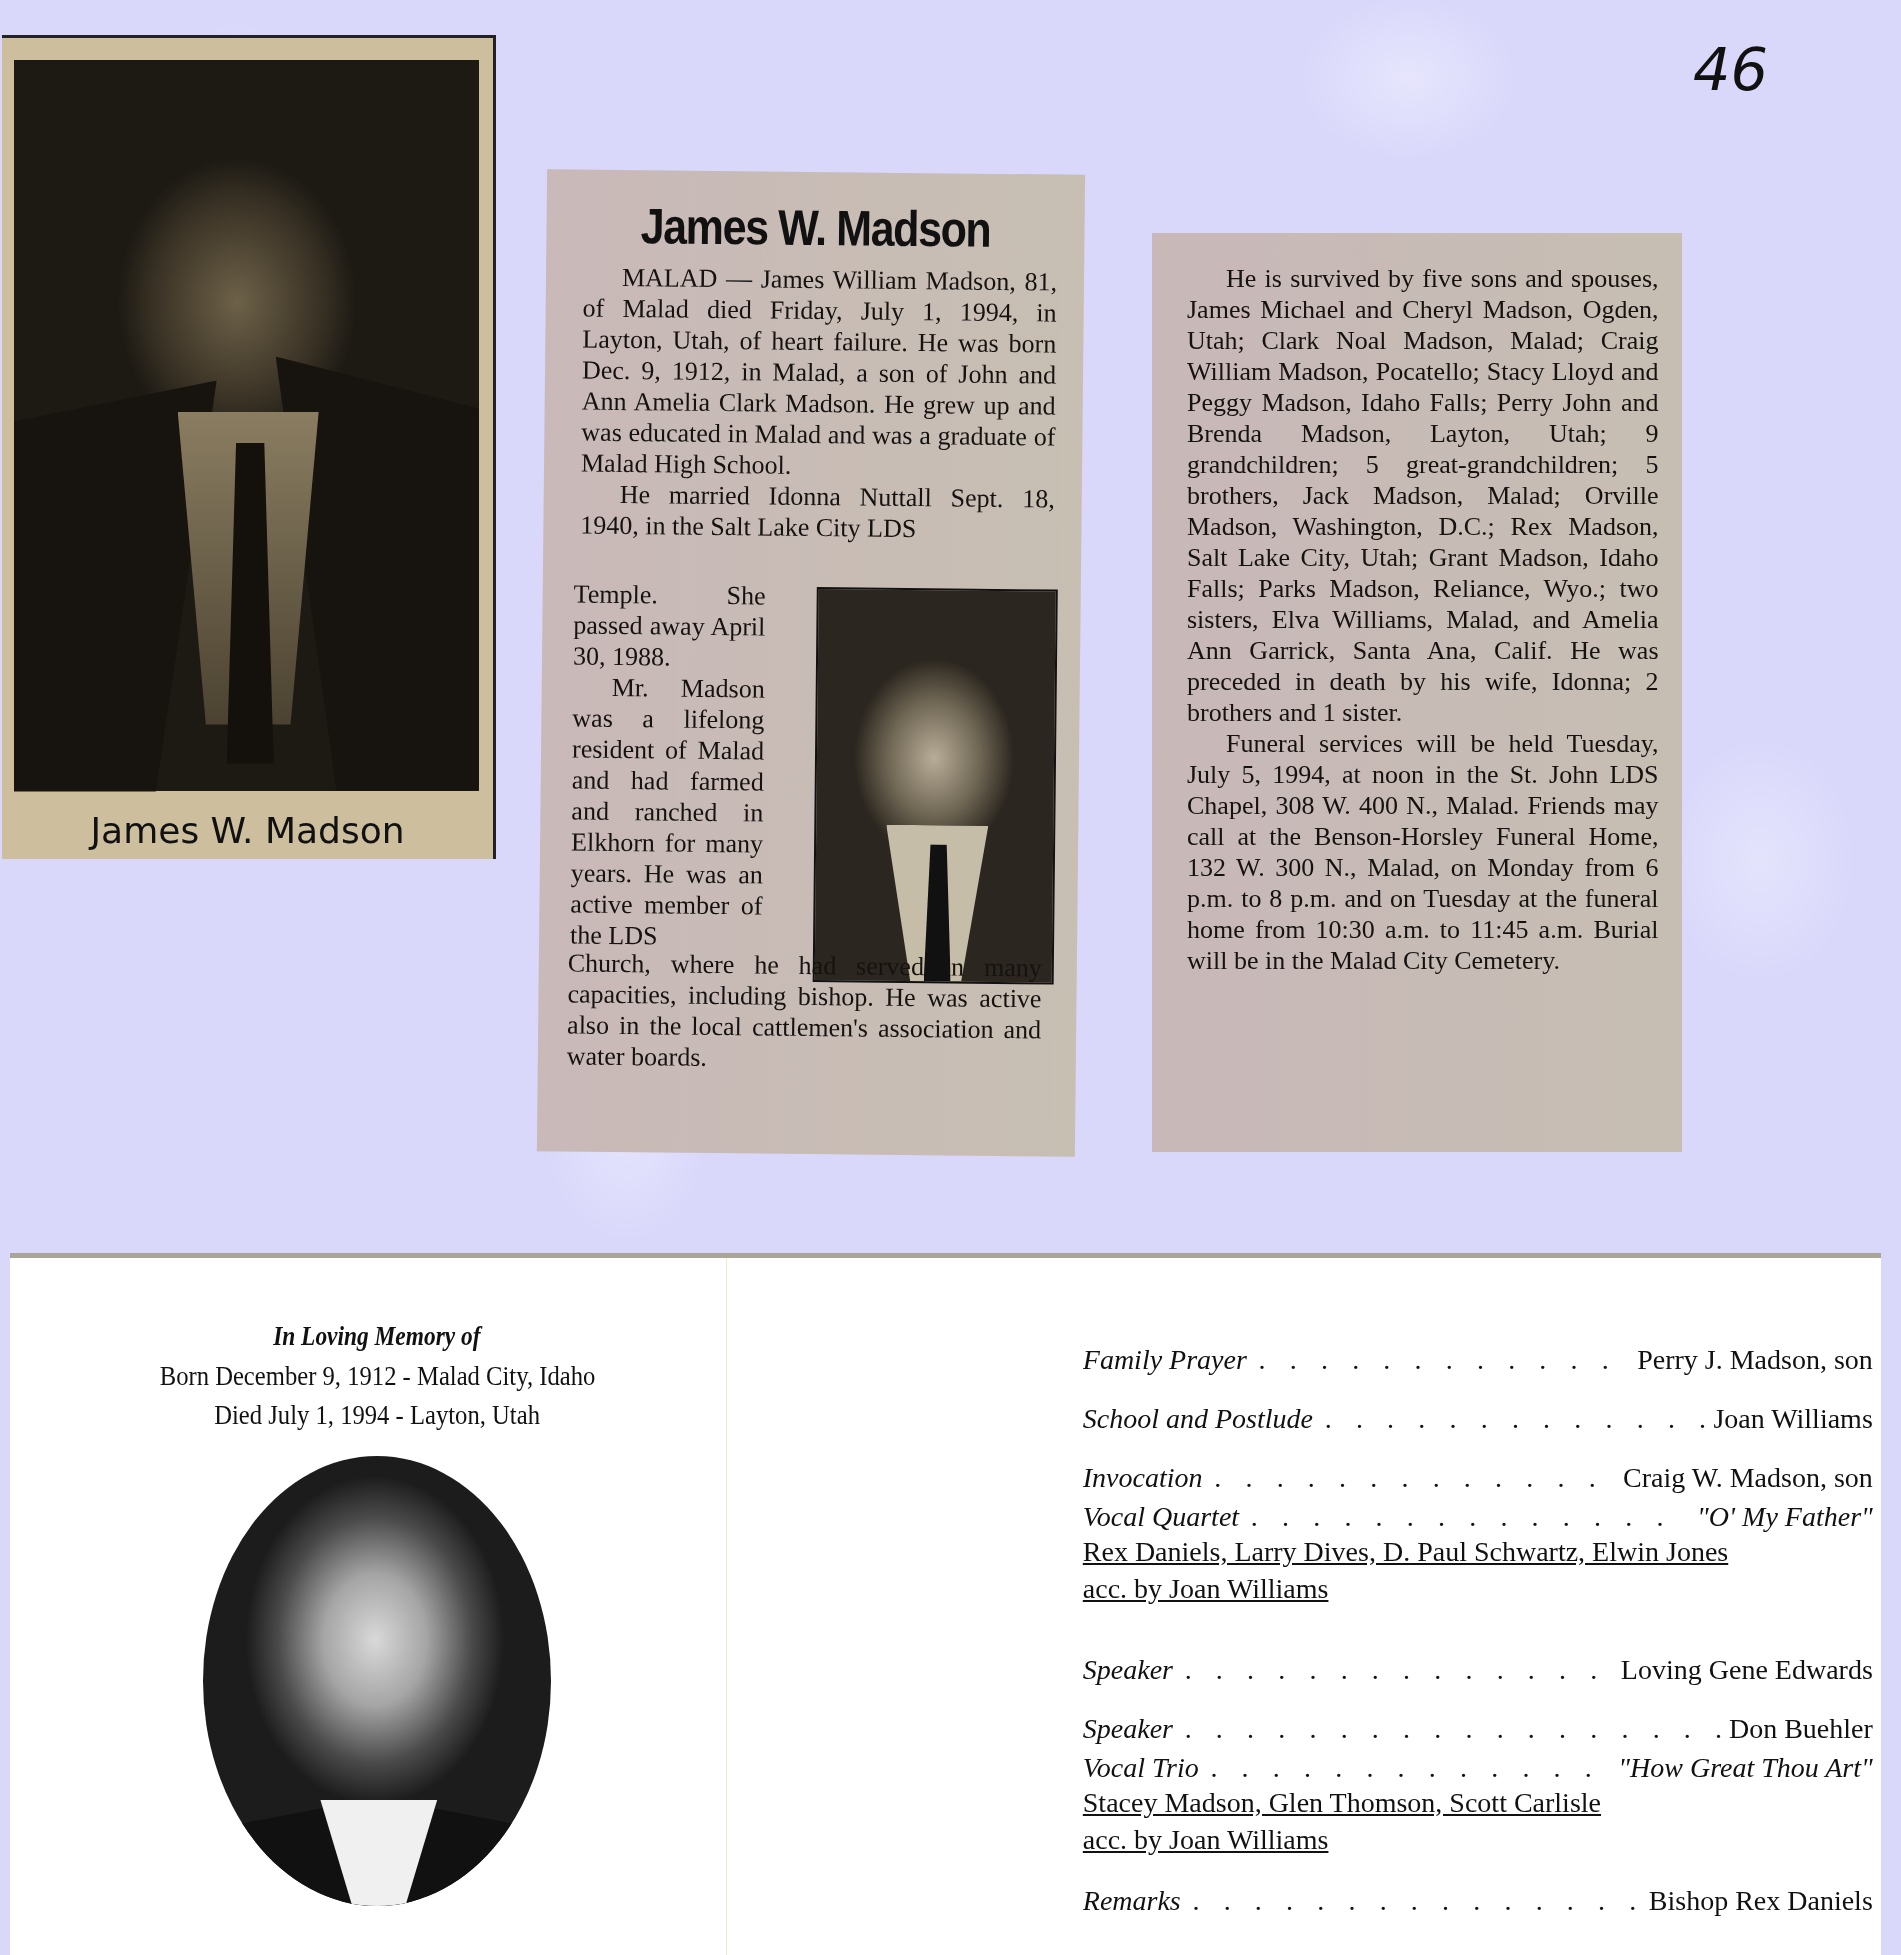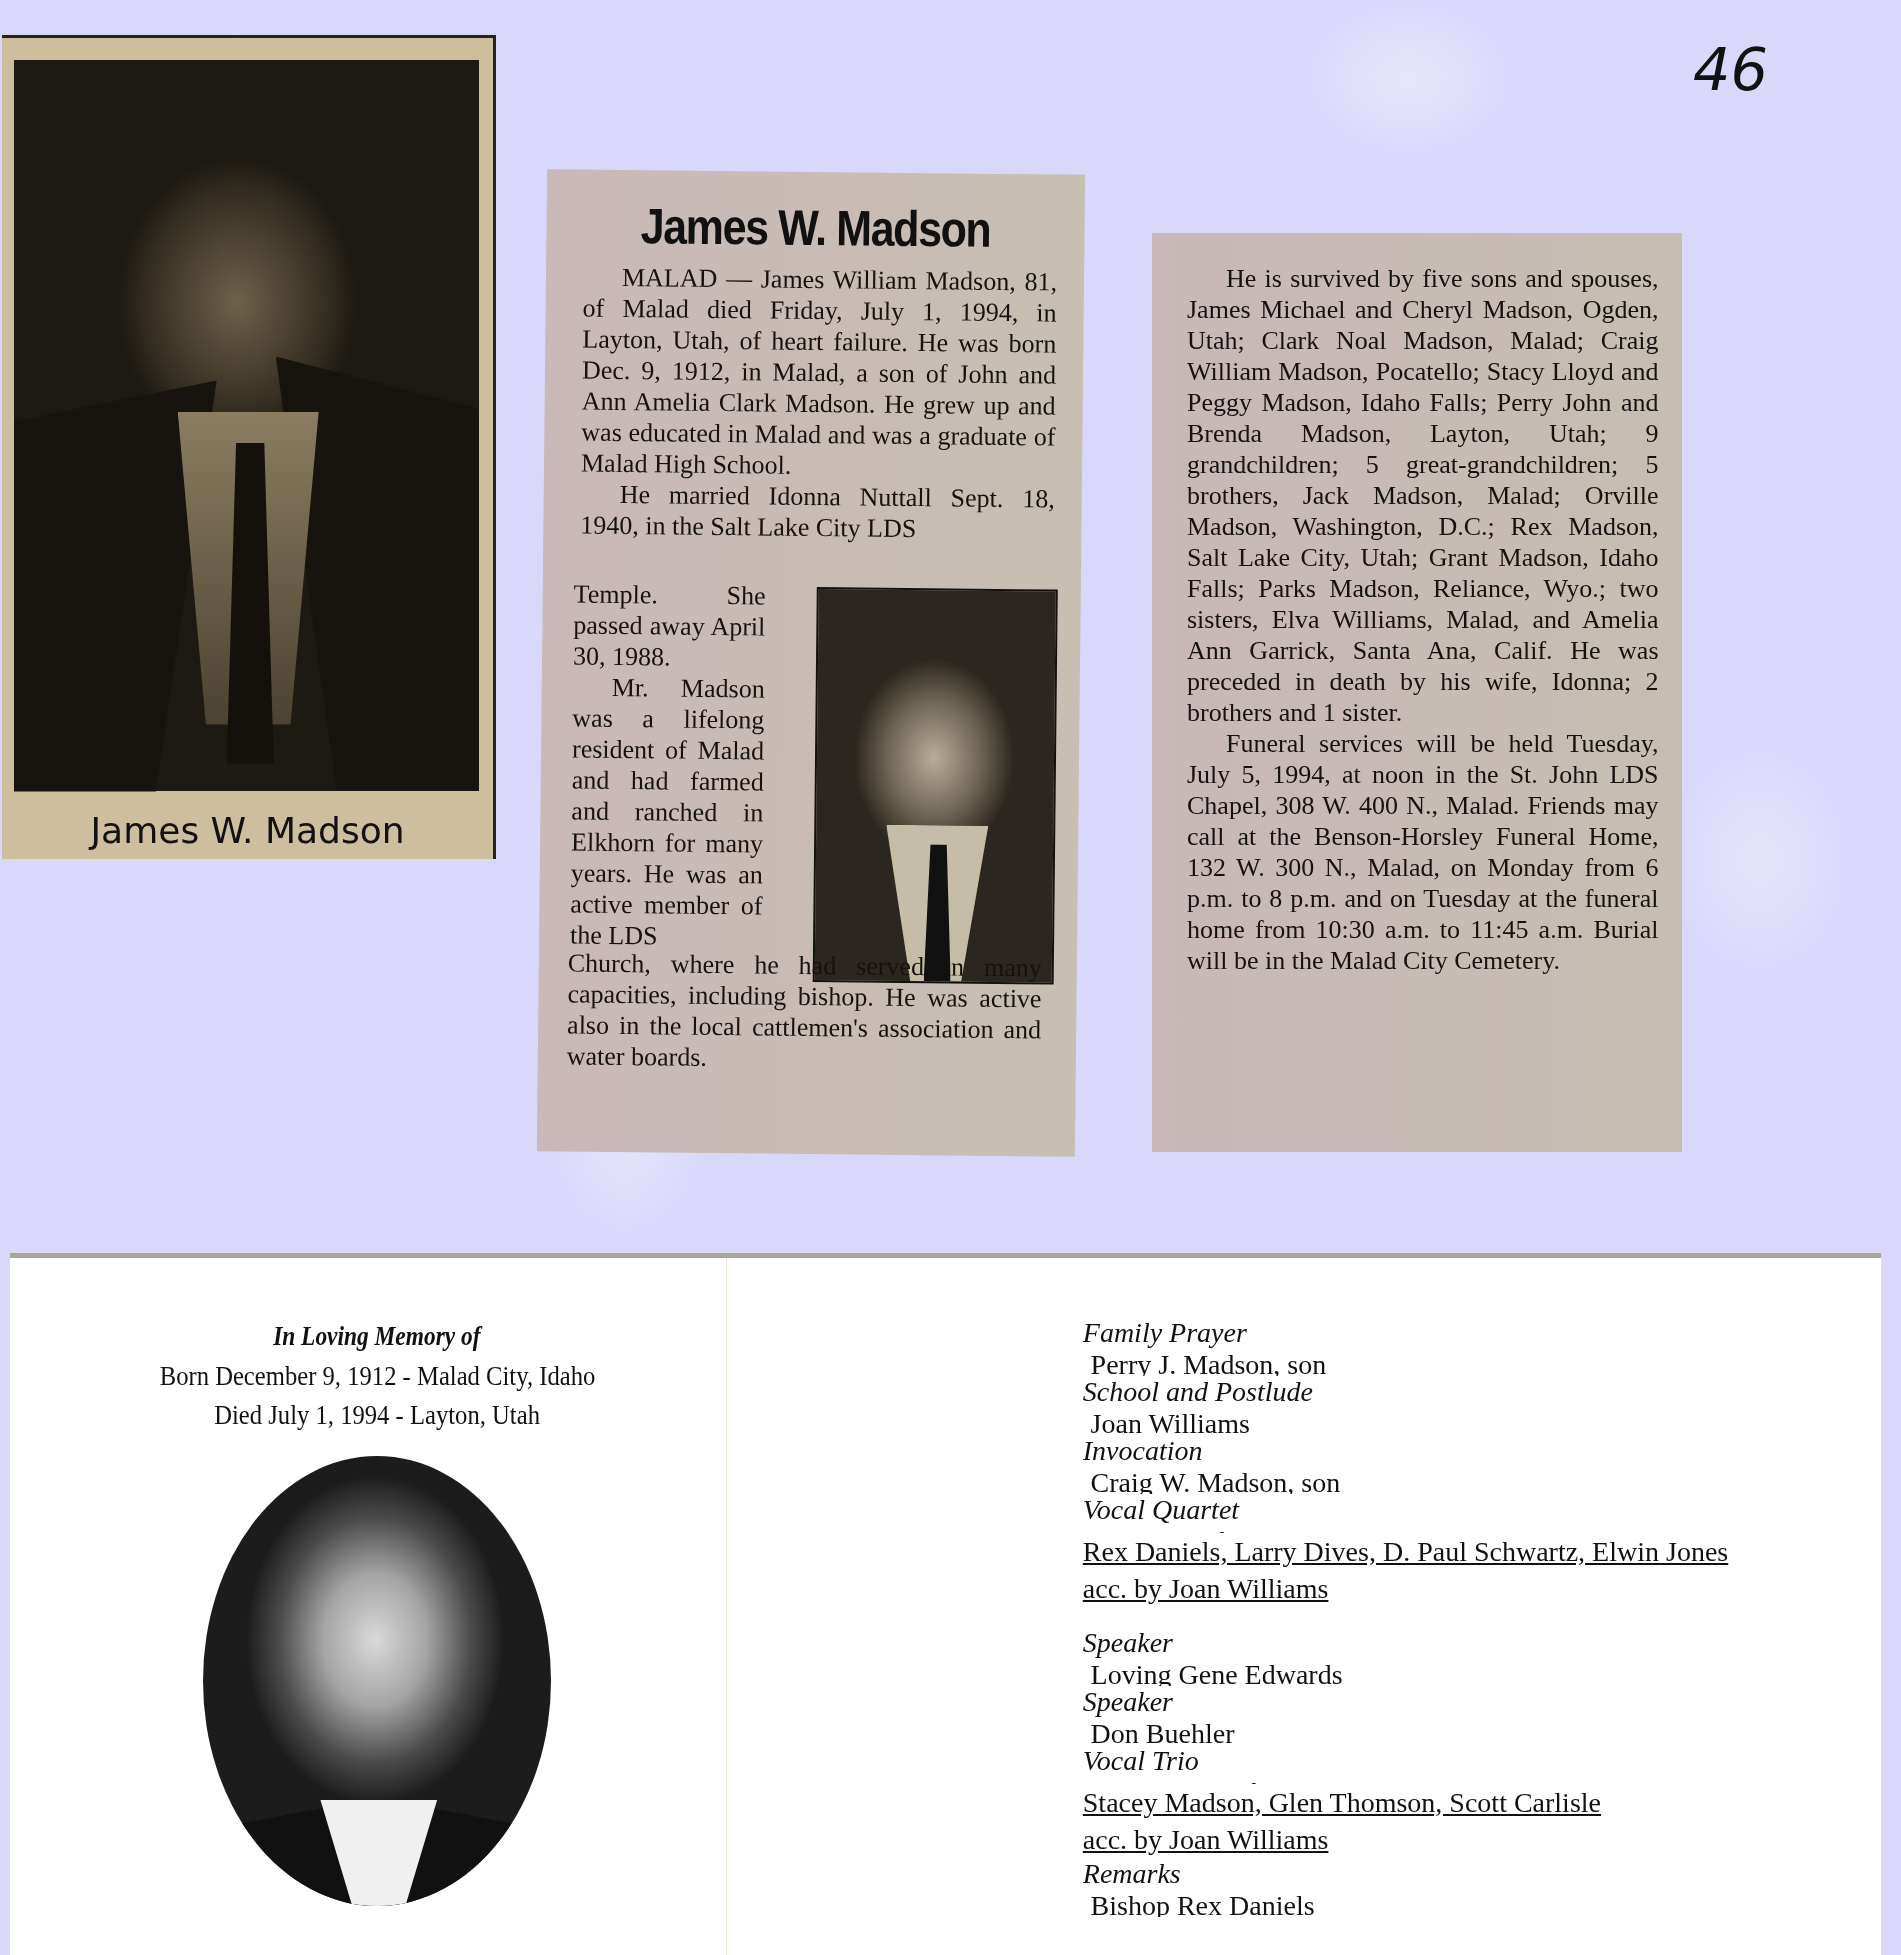--- a/index.html
+++ b/index.html
@@ -111,21 +111,21 @@
   }
   .portrait .shirt {
     position:absolute; left:117px; top:344px; width:117px; height:117px; background:#f0f0f0;
     clip-path: polygon(0 0,100% 0,70% 100%,30% 100%);
   }
   .portrait .suit {
     position:absolute; left:0; top:352px; width:100%; height:117px; background:#111;
     clip-path: polygon(0 20%,35% 0,50% 100%,65% 0,100% 20%,100% 100%,0 100%);
   }
   .prog-row {
-    display:flex; align-items:flex-start; white-space:nowrap; overflow:hidden; height:59px;flex-direction:column;
+    display:flex; align-items:flex-end; white-space:nowrap; overflow:hidden; height:59px;
   }
   .prog-row .label { font-style:italic; flex:0 0 auto; padding-right:11.7px; }
   .prog-row .dots { flex:1 1 auto; overflow:hidden; letter-spacing:8.6px; }
   .prog-row .dots::before { content:". . . . . . . . . . . . . . . . . . . . . . . . . . . . . . . . . . . . . . . ."; }
   .prog-row .value { flex:0 0 auto; padding-left:7.8px; }
   .prog-sub { text-align:left; line-height:37px;text-decoration:underline; }
 </style>
 </head>
 <body>
 

